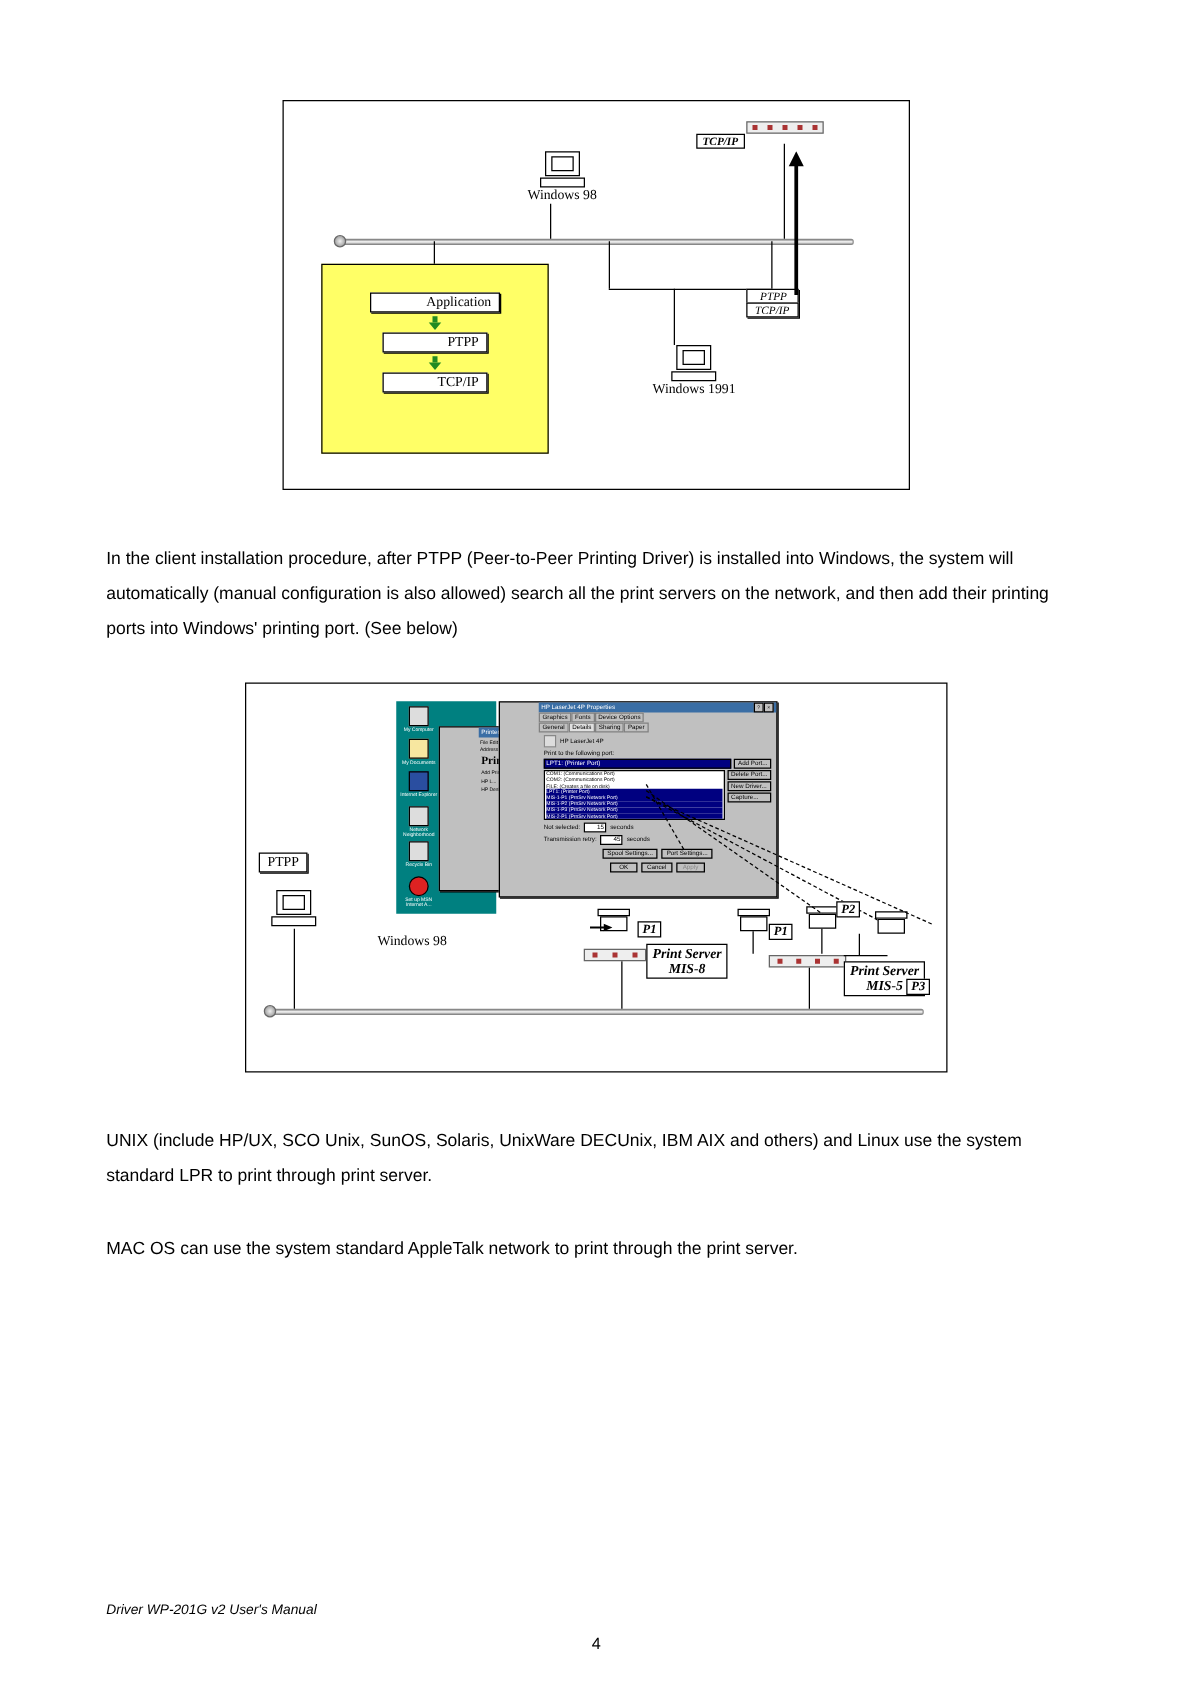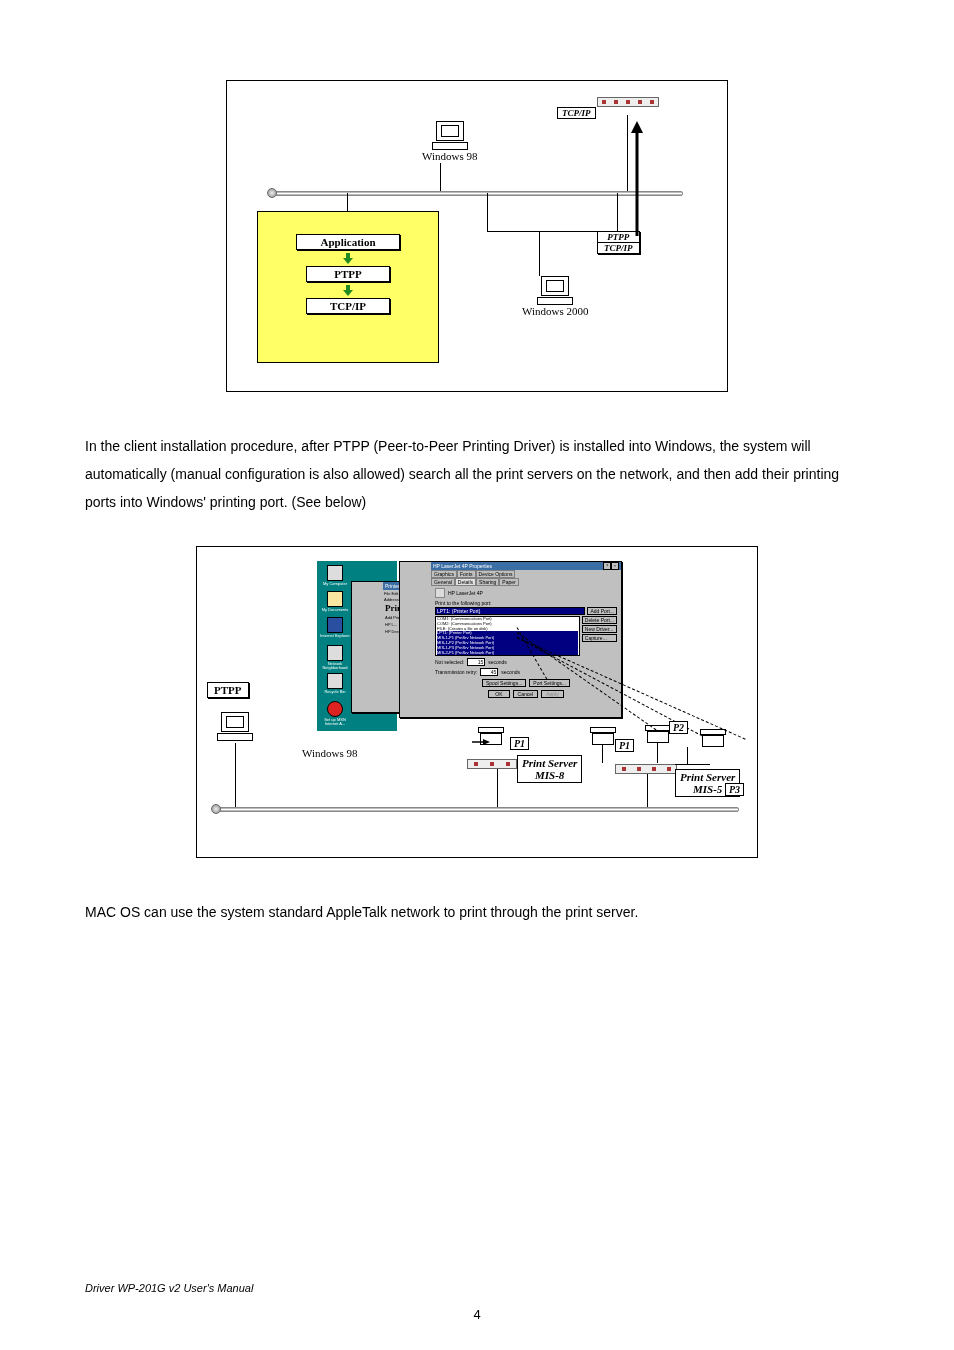--- a/index.html
+++ b/index.html
@@ -64,22 +64,22 @@
     width: 26px; height: 18px; border: 1px solid #000; background:#fff;
     margin: 0 auto 1px auto; position:relative;
   }
   .pc .mon::after{
     content:""; position:absolute; left:4px; top:3px; right:4px; bottom:3px; border:1px solid #000;
   }
   .pc .base {
     width: 34px; height: 6px; border:1px solid #000; margin:0 auto; background:#fff;
   }
   .boxlbl {
-    font-family: "Times New Roman", serif; font-weight: bold; font-size: 11px;
-    border: 1px solid #000; background:#fff; padding: 1px 6px; text-align:center;
+    font-family: "Times New Roman", serif; font-weight: normal; font-size: 11px;
+    border: 1px solid #000; background:#fff; padding: 1px 6px; text-align:right;
     box-shadow: 1px 1px 0 #000;
   }
   .printer {
     position:absolute;
   }
   .printer .pbody {
     width: 20px; height: 10px; background:#fff; border:1px solid #000;
   }
   .printer .ptray {
     width: 24px; height: 4px; border:1px solid #000; margin-left:-2px;
@@ -188,21 +188,21 @@
           <div class="greenarrow"></div>
           <div class="boxlbl" style="width:70px;">TCP/IP</div>
         </div>
       </div>
 
       <div class="vl" style="left:120px; top:112px; height:18px;"></div>
 
       <div class="pc" style="left:295px; top:195px;">
         <div class="mon"></div>
           <div class="base"></div>
-        <div>Windows 2000</div>
+        <div>Windows 1991</div>
       </div>
       <div class="vl" style="left:312px; top:150px; height:45px;"></div>
       <div class="hl" style="left:260px; top:150px; width:130px;"></div>
       <div class="vl" style="left:260px; top:112px; height:38px;"></div>
 
       <div style="position:absolute; left:370px; top:150px;">
         <div class="boxlbl" style="font-style:italic; font-size:9px; padding:0 8px;">PTPP</div>
         <div class="boxlbl" style="font-style:italic; font-size:9px; padding:0 6px; margin-top:-1px;">TCP/IP</div>
       </div>
 
@@ -392,18 +392,19 @@
           <div class="pbody"></div>
         </div>
       <div class="plabel" style="position:absolute; left:528px; top:200px;margin-top:36px;">P3</div>
       <div class="vl" style="left:405px; top:198px; height:18px;"></div>
       <div class="vl" style="left:460px; top:196px; height:20px;"></div>
       <div class="vl" style="left:490px; top:200px; height:17px;"></div>
       <div class="hl" style="left:478px; top:217px; width:35px;"></div>
     </div>
   </div>
 
+  <p class="para">UNIX (include HP/UX, SCO Unix, SunOS, Solaris, UnixWare DECUnix, IBM AIX and others) and Linux use the system standard LPR to print through print server.</p>
 
   <p class="para" style="margin-bottom:28px;">MAC OS can use the system standard AppleTalk network to print through the print server.</p>
 
   <div class="footline">Driver WP-201G v2 User's Manual</div>
   <div class="pagenum">4</div>
 </div>
 
 </body></html>

